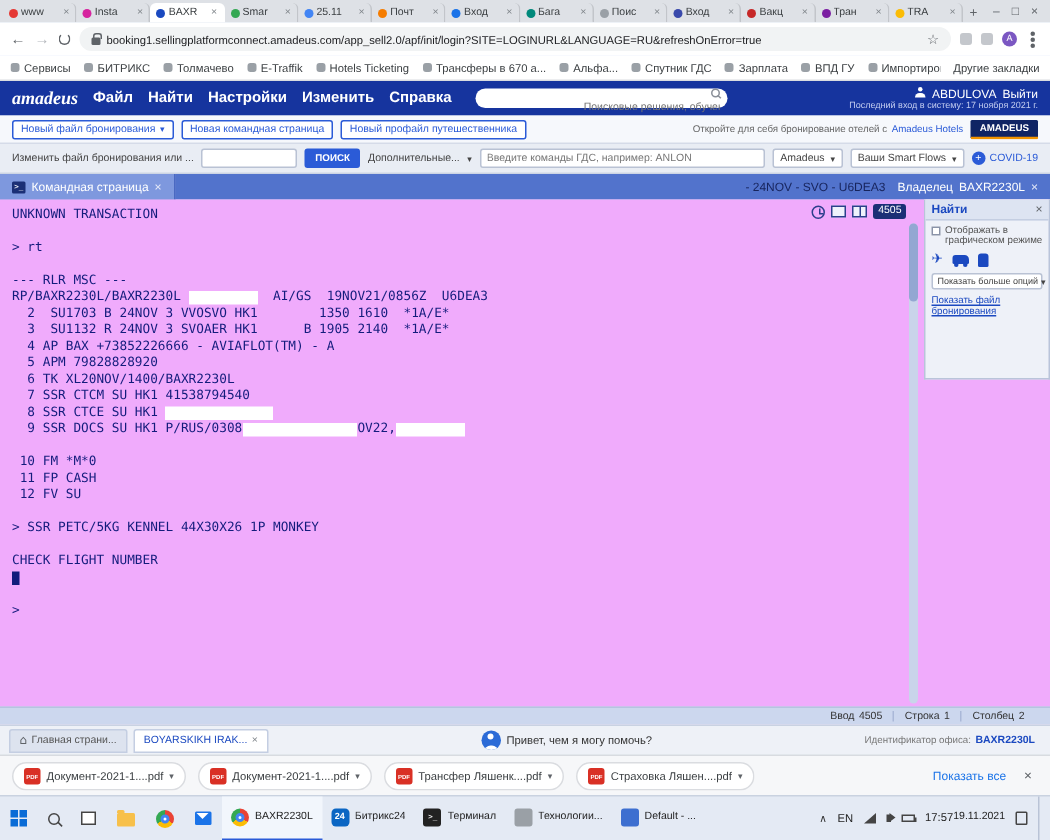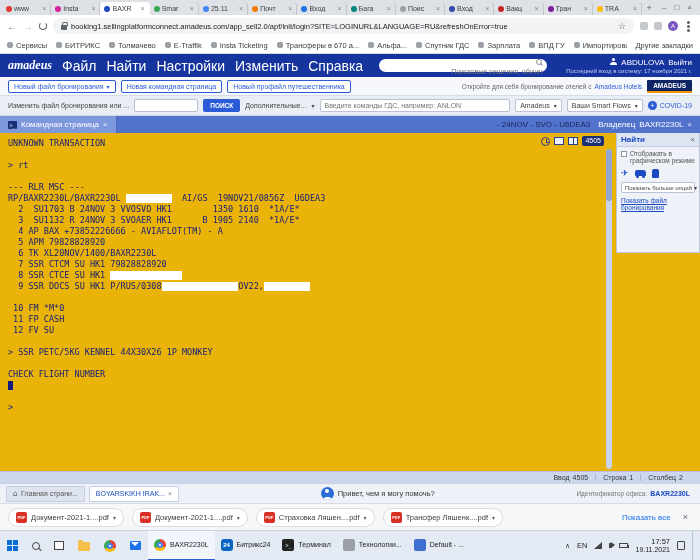--- a/index.html
+++ b/index.html
@@ -44,21 +44,21 @@
                border-bottom:1px solid #dadce0; display:flex; align-items:center; gap:9px;
                padding:0 7px; font-size:7.5px; color:#3c4043; overflow:hidden; }
   .bm { display:flex; align-items:center; gap:3px; white-space:nowrap; }
   .bmi { width:6px; height:6px; border-radius:2px; background:#9aa0a6; }
   .bm-right { margin-left:auto; color:#3c4043; white-space:nowrap; }
 
   
   .amaheader { position:absolute; top:54px; left:0; right:0; height:23px; background:#16349e;
                display:flex; align-items:center; gap:10px; padding:0 8px; color:#fff; }
   .amalogo { font-family:"Liberation Serif", serif; font-style:italic; font-weight:bold; font-size:12px; }
-  .amamenu { font-size:14px; }
+  .amamenu { font-size:10px;font-weight:bold; }
   .amasearch { width:168px; height:13px; background:#fff; border-radius:7px; display:flex; align-items:flex-end;
                gap:3px; padding:0 5px; margin-left:6px;flex-direction:column; }
   .amasearch input { border:none; outline:none; flex:1; min-width:0; font-size:7px; color:#333; background:transparent;
                      font-family:"Liberation Sans", sans-serif; }
   .ic-search { width:6px; height:6px; border:1px solid #8a8f98; border-radius:50%; position:relative; flex:none; }
   .ic-search::after { content:""; position:absolute; width:3px; height:1px; background:#8a8f98;
                       transform:rotate(45deg); right:-2px; bottom:-1px; }
   .userblock { margin-left:auto; display:flex; flex-direction:column; align-items:flex-end; gap:1px; }
   .userline { display:flex; align-items:flex-start; gap:4px; font-size:8px; }
   .ic-person { width:7px; height:7px; position:relative; }
@@ -96,21 +96,21 @@
               display:flex; align-items:center; color:#fff; font-size:8px; }
   .cmdtab { height:17px; background:#7e98de; display:flex; align-items:center; gap:4px; padding:0 8px;
             border-right:1px solid #4a69c2; }
   .ic-term { width:9px; height:8px; background:#1b2f76; border-radius:1px; color:#fff; font-size:5px;
              line-height:8px; text-align:center; font-family:"DejaVu Sans Mono", monospace; }
   .cmdcenter { flex:1; text-align:right; color:#17245c; font-size:8px; }
   .ownergrp { display:flex; align-items:center; gap:4px; padding:0 8px; }
   .ownerx { font-size:8px; color:#e8ecfa; }
 
   
-  .main { position:absolute; top:133px; left:0; right:0; height:350px; background:#eab308; }
+  .main { position:absolute; top:133px; left:0; right:0; height:350px; background:#f0abfc; }
   .terminal { position:absolute; top:5px; left:8px; right:96px; bottom:14px; overflow:hidden;
               font-family:"DejaVu Sans Mono", monospace; font-size:8.5px; line-height:11px; color:#131c7c; }
   .tline { white-space:pre; height:11px; }
   .redact { display:inline-block; background:#fff; height:9px; vertical-align:text-bottom; }
   .cursor { display:inline-block; width:1ch; height:9px; background:#131c7c; vertical-align:text-bottom; }
   .termicons { position:absolute; top:3px; right:96px; display:flex; align-items:center; gap:4px; }
   .ic-clockhist { width:9px; height:9px; border:1px solid #2b3e8c; border-radius:50%; position:relative; }
   .ic-clockhist::before { content:""; position:absolute; left:3.5px; top:1.5px; width:1px; height:3px; background:#2b3e8c; }
   .ic-clockhist::after { content:""; position:absolute; left:3.5px; top:4px; width:3px; height:1px; background:#2b3e8c; }
   .ic-monitor { width:10px; height:8px; border:1px solid #2b3e8c; background:#eef2fb; }
@@ -203,21 +203,21 @@
   .winbtn .wl { white-space:nowrap; overflow:hidden; text-overflow:ellipsis; }
   .winbtn.active { background:#f2f6fc; border-bottom-color:#2b5bd7; }
   .tray { margin-left:auto; display:flex; align-items:center; gap:7px; padding-right:4px; }
   .tray-caret { font-size:7px; color:#333; }
   .tray-lang { font-size:7.5px; color:#222; }
   .tray-net { width:0; height:0; border-left:8px solid transparent; border-bottom:7px solid #444; }
   .tray-vol { width:3px; height:5px; background:#444; position:relative; }
   .tray-vol::after { content:""; position:absolute; left:2px; top:-1px; border:3.5px solid transparent; border-left:4px solid #444; }
   .tray-bat { width:9px; height:5px; border:1px solid #444; position:relative; }
   .tray-bat::after { content:""; position:absolute; right:-2px; top:1px; width:1px; height:3px; background:#444; }
-  .clockcol { display:flex; flex-direction:column; align-items:flex-end; line-height:1.1; }
+  .clockcol { display:flex; flex-direction:row; line-height:1.1; }
   .tb-time { font-size:7.5px; color:#222; }
   .tb-date { font-size:7px; color:#222; }
   .tray-ac { width:8px; height:9px; border:1px solid #444; border-radius:1px; }
   .showdesk { width:4px; height:30px; border-left:1px solid #b9c3d6; }
 </style>
 </head>
 <body>
 
 <div class="screen">
 
@@ -325,21 +325,21 @@
         <span class="bm">
           <span class="bmi"></span>
           <span>Толмачево</span>
         </span>
         <span class="bm">
           <span class="bmi"></span>
           <span>E-Traffik</span>
         </span>
         <span class="bm">
           <span class="bmi"></span>
-          <span>Insta Ticketing</span>
+          <span>Hotels Ticketing</span>
         </span>
         <span class="bm">
           <span class="bmi"></span>
           <span>Трансферы в 670 а...</span>
         </span>
         <span class="bm">
           <span class="bmi"></span>
           <span>Альфа...</span>
         </span>
         <span class="bm">
@@ -446,21 +446,21 @@
         <div class="tline"></div>
         <div class="tline">&gt; rt</div>
         <div class="tline"></div>
         <div class="tline">--- RLR MSC ---</div>
         <div class="tline">RP/BAXR2230L/BAXR2230L <span class="redact" style="width: 9ch;"></span>  AI/GS  19NOV21/0856Z  U6DEA3</div>
         <div class="tline">  2  SU1703 B 24NOV 3 VVOSVO HK1        1350 1610  *1A/E*</div>
         <div class="tline">  3  SU1132 R 24NOV 3 SVOAER HK1      B 1905 2140  *1A/E*</div>
         <div class="tline">  4 AP BAX +73852226666 - AVIAFLOT(TM) - A</div>
         <div class="tline">  5 APM 79828828920</div>
         <div class="tline">  6 TK XL20NOV/1400/BAXR2230L</div>
-        <div class="tline">  7 SSR CTCM SU HK1 79828828920</div>
+        <div class="tline">  7 SSR CTCM SU HK1 41538794540</div>
         <div class="tline">  8 SSR CTCE SU HK1 <span class="redact" style="width: 14ch;"></span></div>
         <div class="tline">  9 SSR DOCS SU HK1 P/RUS/0308<span class="redact" style="width: 15ch;"></span>OV22,<span class="redact" style="width: 9ch;"></span></div>
         <div class="tline"></div>
         <div class="tline"> 10 FM *M*0</div>
         <div class="tline"> 11 FP CASH</div>
         <div class="tline"> 12 FV SU</div>
         <div class="tline"></div>
         <div class="tline">&gt; SSR PETC/5KG KENNEL 44X30X26 1P MONKEY</div>
         <div class="tline"></div>
         <div class="tline">CHECK FLIGHT NUMBER</div>
@@ -545,26 +545,26 @@
           <span>Документ-2021-1....pdf</span>
           <span class="dlcaret">▾</span>
         </div>
         <div class="dlchip">
           <span class="pdfic">PDF</span>
           <span>Документ-2021-1....pdf</span>
           <span class="dlcaret">▾</span>
         </div>
         <div class="dlchip">
           <span class="pdfic">PDF</span>
-          <span>Страховка Ляшен....pdf</span>
+          <span>Трансфер Ляшенк....pdf</span>
           <span class="dlcaret">▾</span>
         </div>
         <div class="dlchip">
           <span class="pdfic">PDF</span>
-          <span>Трансфер Ляшенк....pdf</span>
+          <span>Страховка Ляшен....pdf</span>
           <span class="dlcaret">▾</span>
         </div>
       </span>
     <span class="showall">Показать все</span>
     <span class="dlclose">×</span>
   </div>
 
   <div class="taskbar">
     <span class="tb-btn">
         <span class="ic-win"></span>

